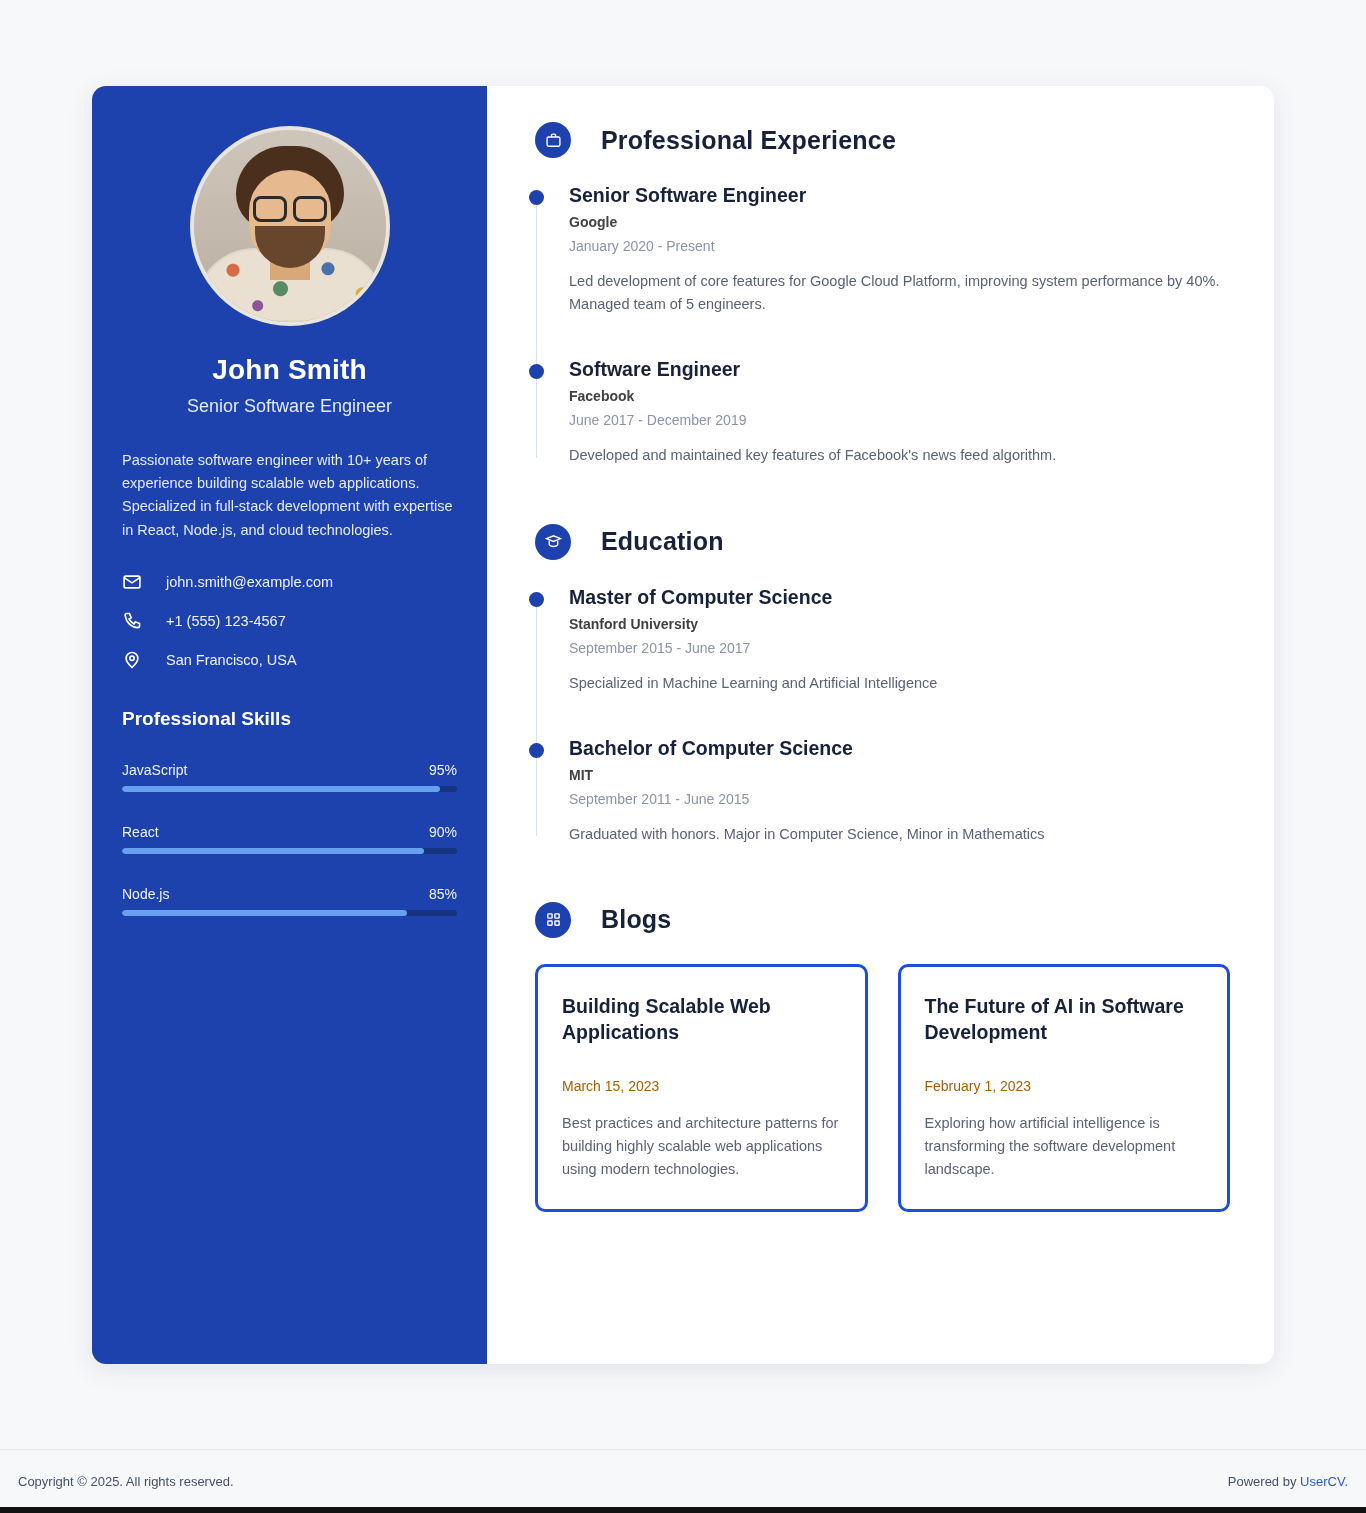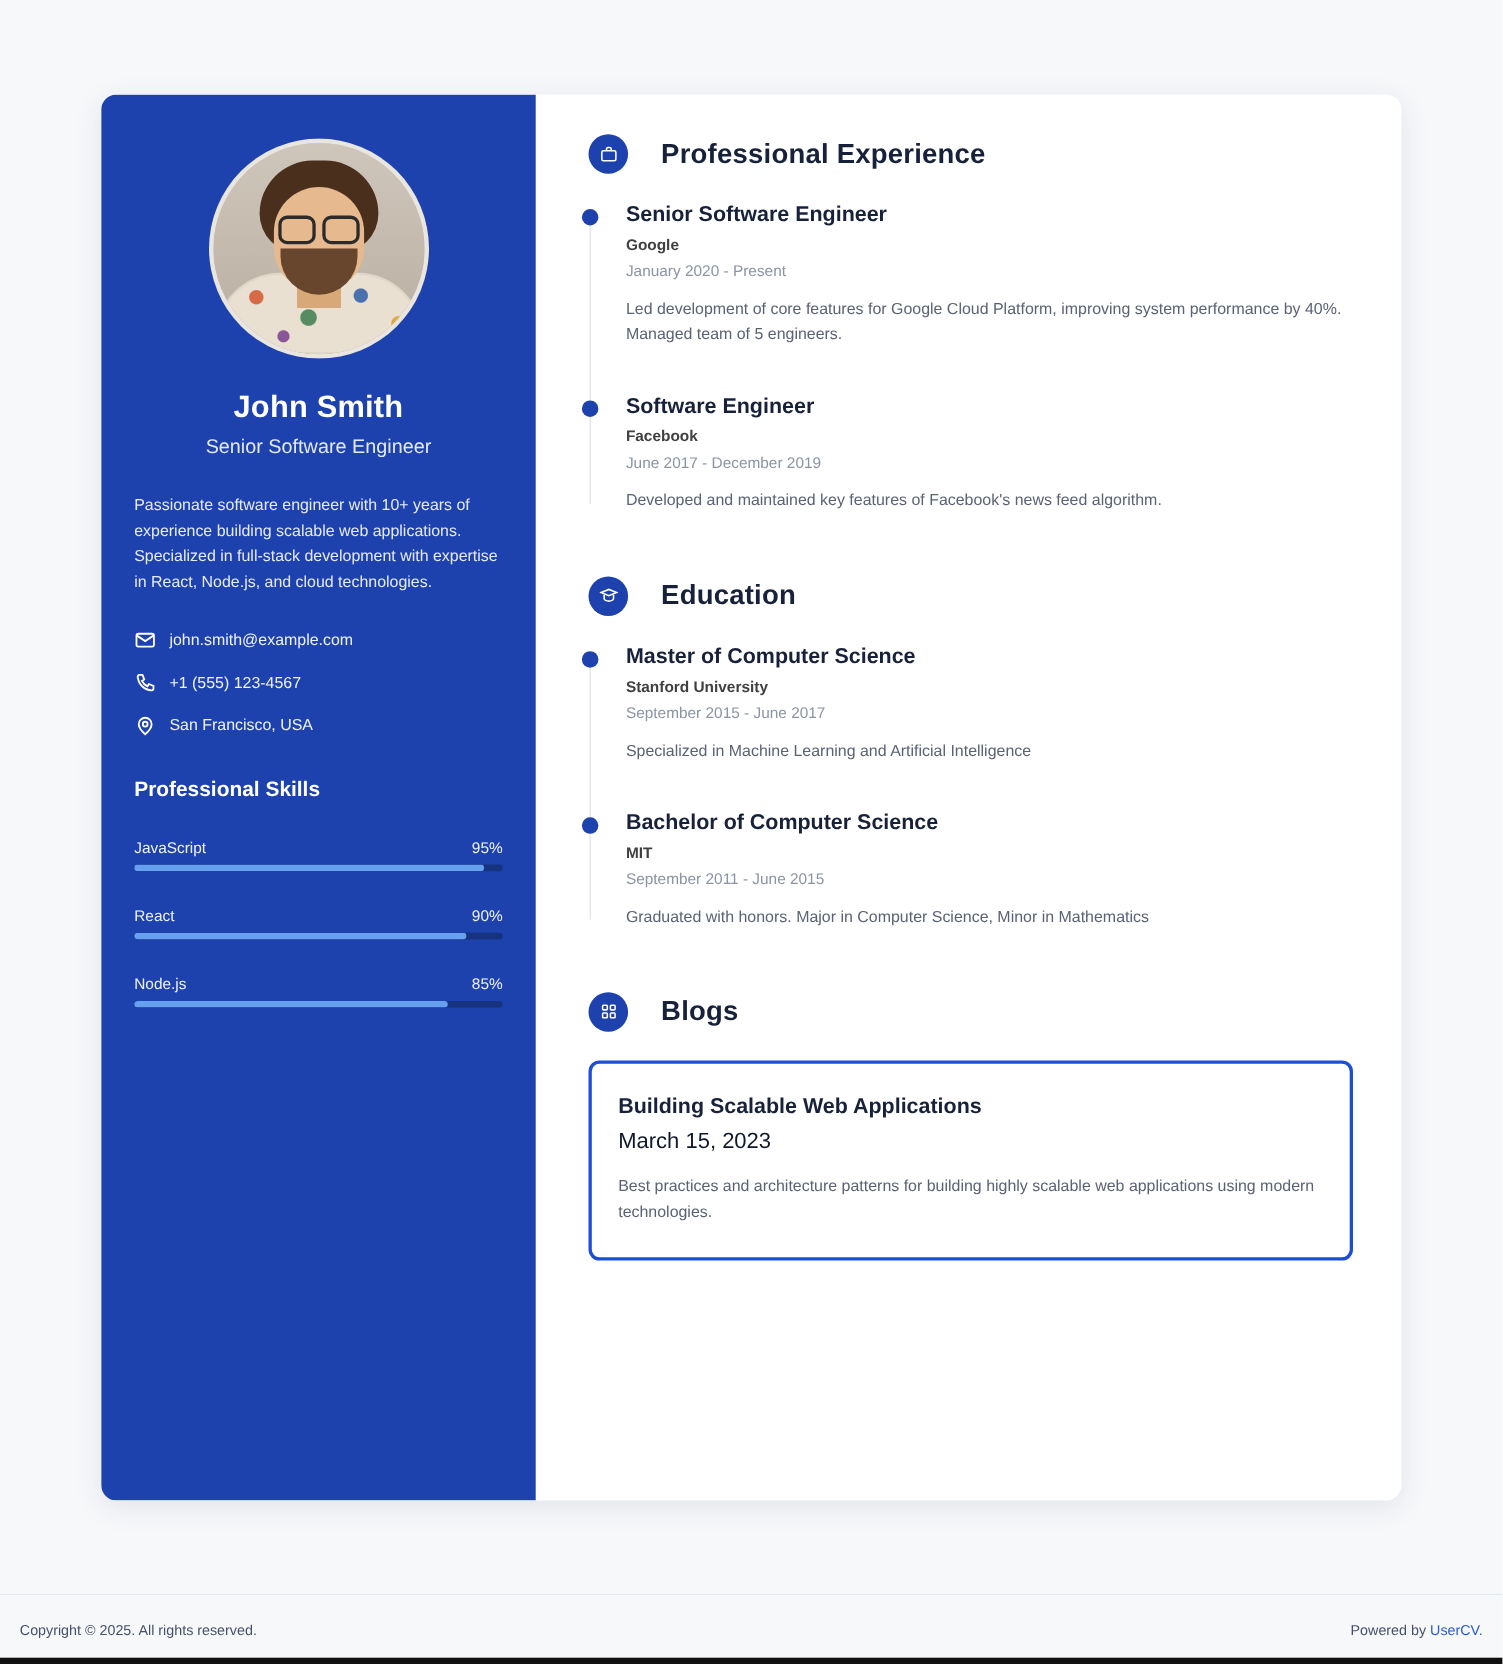--- a/index.html
+++ b/index.html
@@ -94,21 +94,21 @@
   .summary {
     margin-top: 32px;
     font-size: 14.5px;
     line-height: 1.6;
     color: #e6ebfb;
   }
   .contact-list { margin-top: 30px; }
   .contact-row {
     display: flex;
     align-items: center;
-    gap: 12px;
+    gap: 24px;
     margin-bottom: 19px;
     font-size: 14.5px;
     color: #eef2ff;
   }
   .contact-row .ic { width: 20px; height: 20px; flex: 0 0 20px; color: #ffffff; }
   .contact-row .ic svg { display:block; width:20px; height:20px; }
 
   .skills-title {
     margin-top: 38px;
     font-size: 19px;
@@ -160,21 +160,21 @@
 
   .blogs-grid { display: flex; gap: 30px; padding-left: 0; }
   .blog-card {
     flex: 1 1 0;
     border: 3px solid #1d4ed8;
     border-radius: 10px;
     padding: 26px 24px 28px 24px;
     background: #fff;
   }
   .blog-title { font-size: 19.5px; font-weight: 700; color: #18213a; line-height: 1.35; }
-  .blog-date { font-size: 20px; color: #0f172a; margin-top: 8px; }
+  .blog-date { font-size: 14px; color: #a16207; margin-top: 32px; }
   .blog-desc { font-size: 14.5px; color: #5b6274; line-height: 1.6; margin-top: 18px; }
 
   
   .footer {
     position: absolute;
     left: 0; right: 0; bottom: 0;
     height: 64px;
     border-top: 1px solid #e4e8ef;
     background: #f7f8fa;
     display: flex; align-items: center; justify-content: space-between;
@@ -339,20 +339,25 @@
             </svg>
           </span>
           <h2 class="section-title">Blogs</h2>
         </div>
         <div class="blogs-grid">
           <article class="blog-card">
             <div class="blog-title">Building Scalable Web Applications</div>
             <div class="blog-date">March 15, 2023</div>
             <p class="blog-desc">Best practices and architecture patterns for building highly scalable web applications using modern technologies.</p>
           </article>
+          <article class="blog-card">
+            <div class="blog-title">The Future of AI in Software Development</div>
+            <div class="blog-date">February 1, 2023</div>
+            <p class="blog-desc">Exploring how artificial intelligence is transforming the software development landscape.</p>
+          </article>
         </div>
       </section>
 
     </main>
   </div>
 
   <footer class="footer">
     <span>Copyright © 2025. All rights reserved.</span>
     <span>
       <span>Powered by</span>

